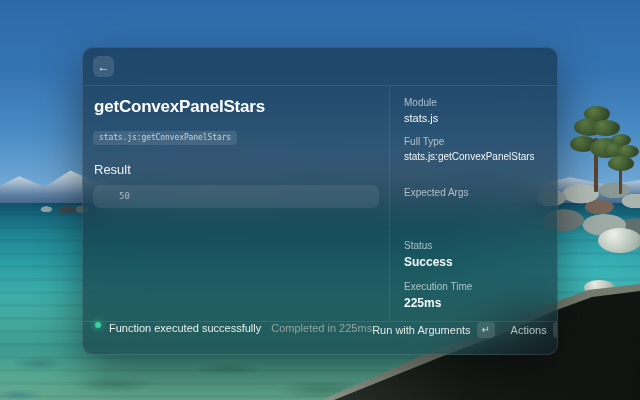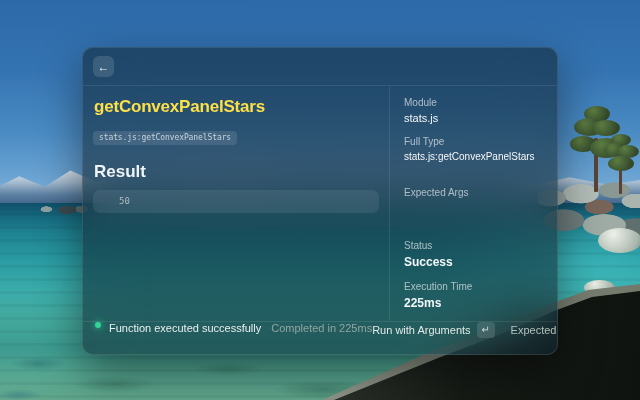--- a/index.html
+++ b/index.html
@@ -63,25 +63,25 @@
   @supports not (backdrop-filter:blur(2px)){.modal{background:rgba(16,36,46,0.92);}}
 
   .modal-header{flex:none;height:37px;display:flex;align-items:center;padding:0 10px;
     border-bottom:1px solid rgba(255,255,255,0.09);}
   .back-btn{width:21px;height:21px;border-radius:6px;background:rgba(255,255,255,0.13);
     display:flex;align-items:center;justify-content:center;color:#eaf0f3;font-size:12px;
     cursor:pointer;line-height:1;}
 
   .modal-body{flex:1;display:flex;min-height:0;}
   .main-col{flex:1;padding:9px 10px 0 10px;min-width:0;}
-  .fn-title{font-size:17px;font-weight:700;color:#fde047;letter-spacing:-0.2px;margin:2px 0 9px 1px;line-height:1.15;}
+  .fn-title{font-size:17px;font-weight:700;color:#ffffff;letter-spacing:-0.2px;margin:2px 0 9px 1px;line-height:1.15;}
   .fn-badge{display:inline-block;font-family:"DejaVu Sans Mono","Liberation Mono",monospace;
     font-size:8px;letter-spacing:-0.1px;color:#c6d2d9;background:rgba(255,255,255,0.11);
     border-radius:4px;padding:3px 6px;line-height:1;}
-  .result-heading{font-size:17px;font-weight:700;color:#eef3f5;margin:17px 0 0 1px;}
+  .result-heading{font-size:13px;font-weight:400;color:#eef3f5;margin:17px 0 0 1px;}
   .result-block{margin-top:8px;background:rgba(255,255,255,0.08);border-radius:7px;
     padding:7px 26px;font-family:"DejaVu Sans Mono","Liberation Mono",monospace;
     font-size:9px;color:#aeb9c1;line-height:1;}
 
   .v-divider{width:1px;background:rgba(255,255,255,0.09);}
 
   .side-col{width:167px;flex:none;display:flex;flex-direction:column;font-size:11px;}
   .side-section{padding:11px 14px 2px 14px;}
   .side-section.args{padding-bottom:27px;}
   .side-divider{height:1px;background:rgba(255,255,255,0.09);margin:0;}
@@ -203,20 +203,20 @@
       <div class="footer-spacer"></div>
 
       <div class="footer-action">
         <span class="label">Run with Arguments</span>
         <span class="keycap">↵</span>
       </div>
 
       <div class="footer-sep"></div>
 
       <div class="footer-action">
-        <span class="label dim">Expected</span>
+        <span class="label dim">Actions</span>
         <span class="keycap">⌘</span>
 
       </div>
     </div>
 
   </div>
 </div>
 
 </body></html>

